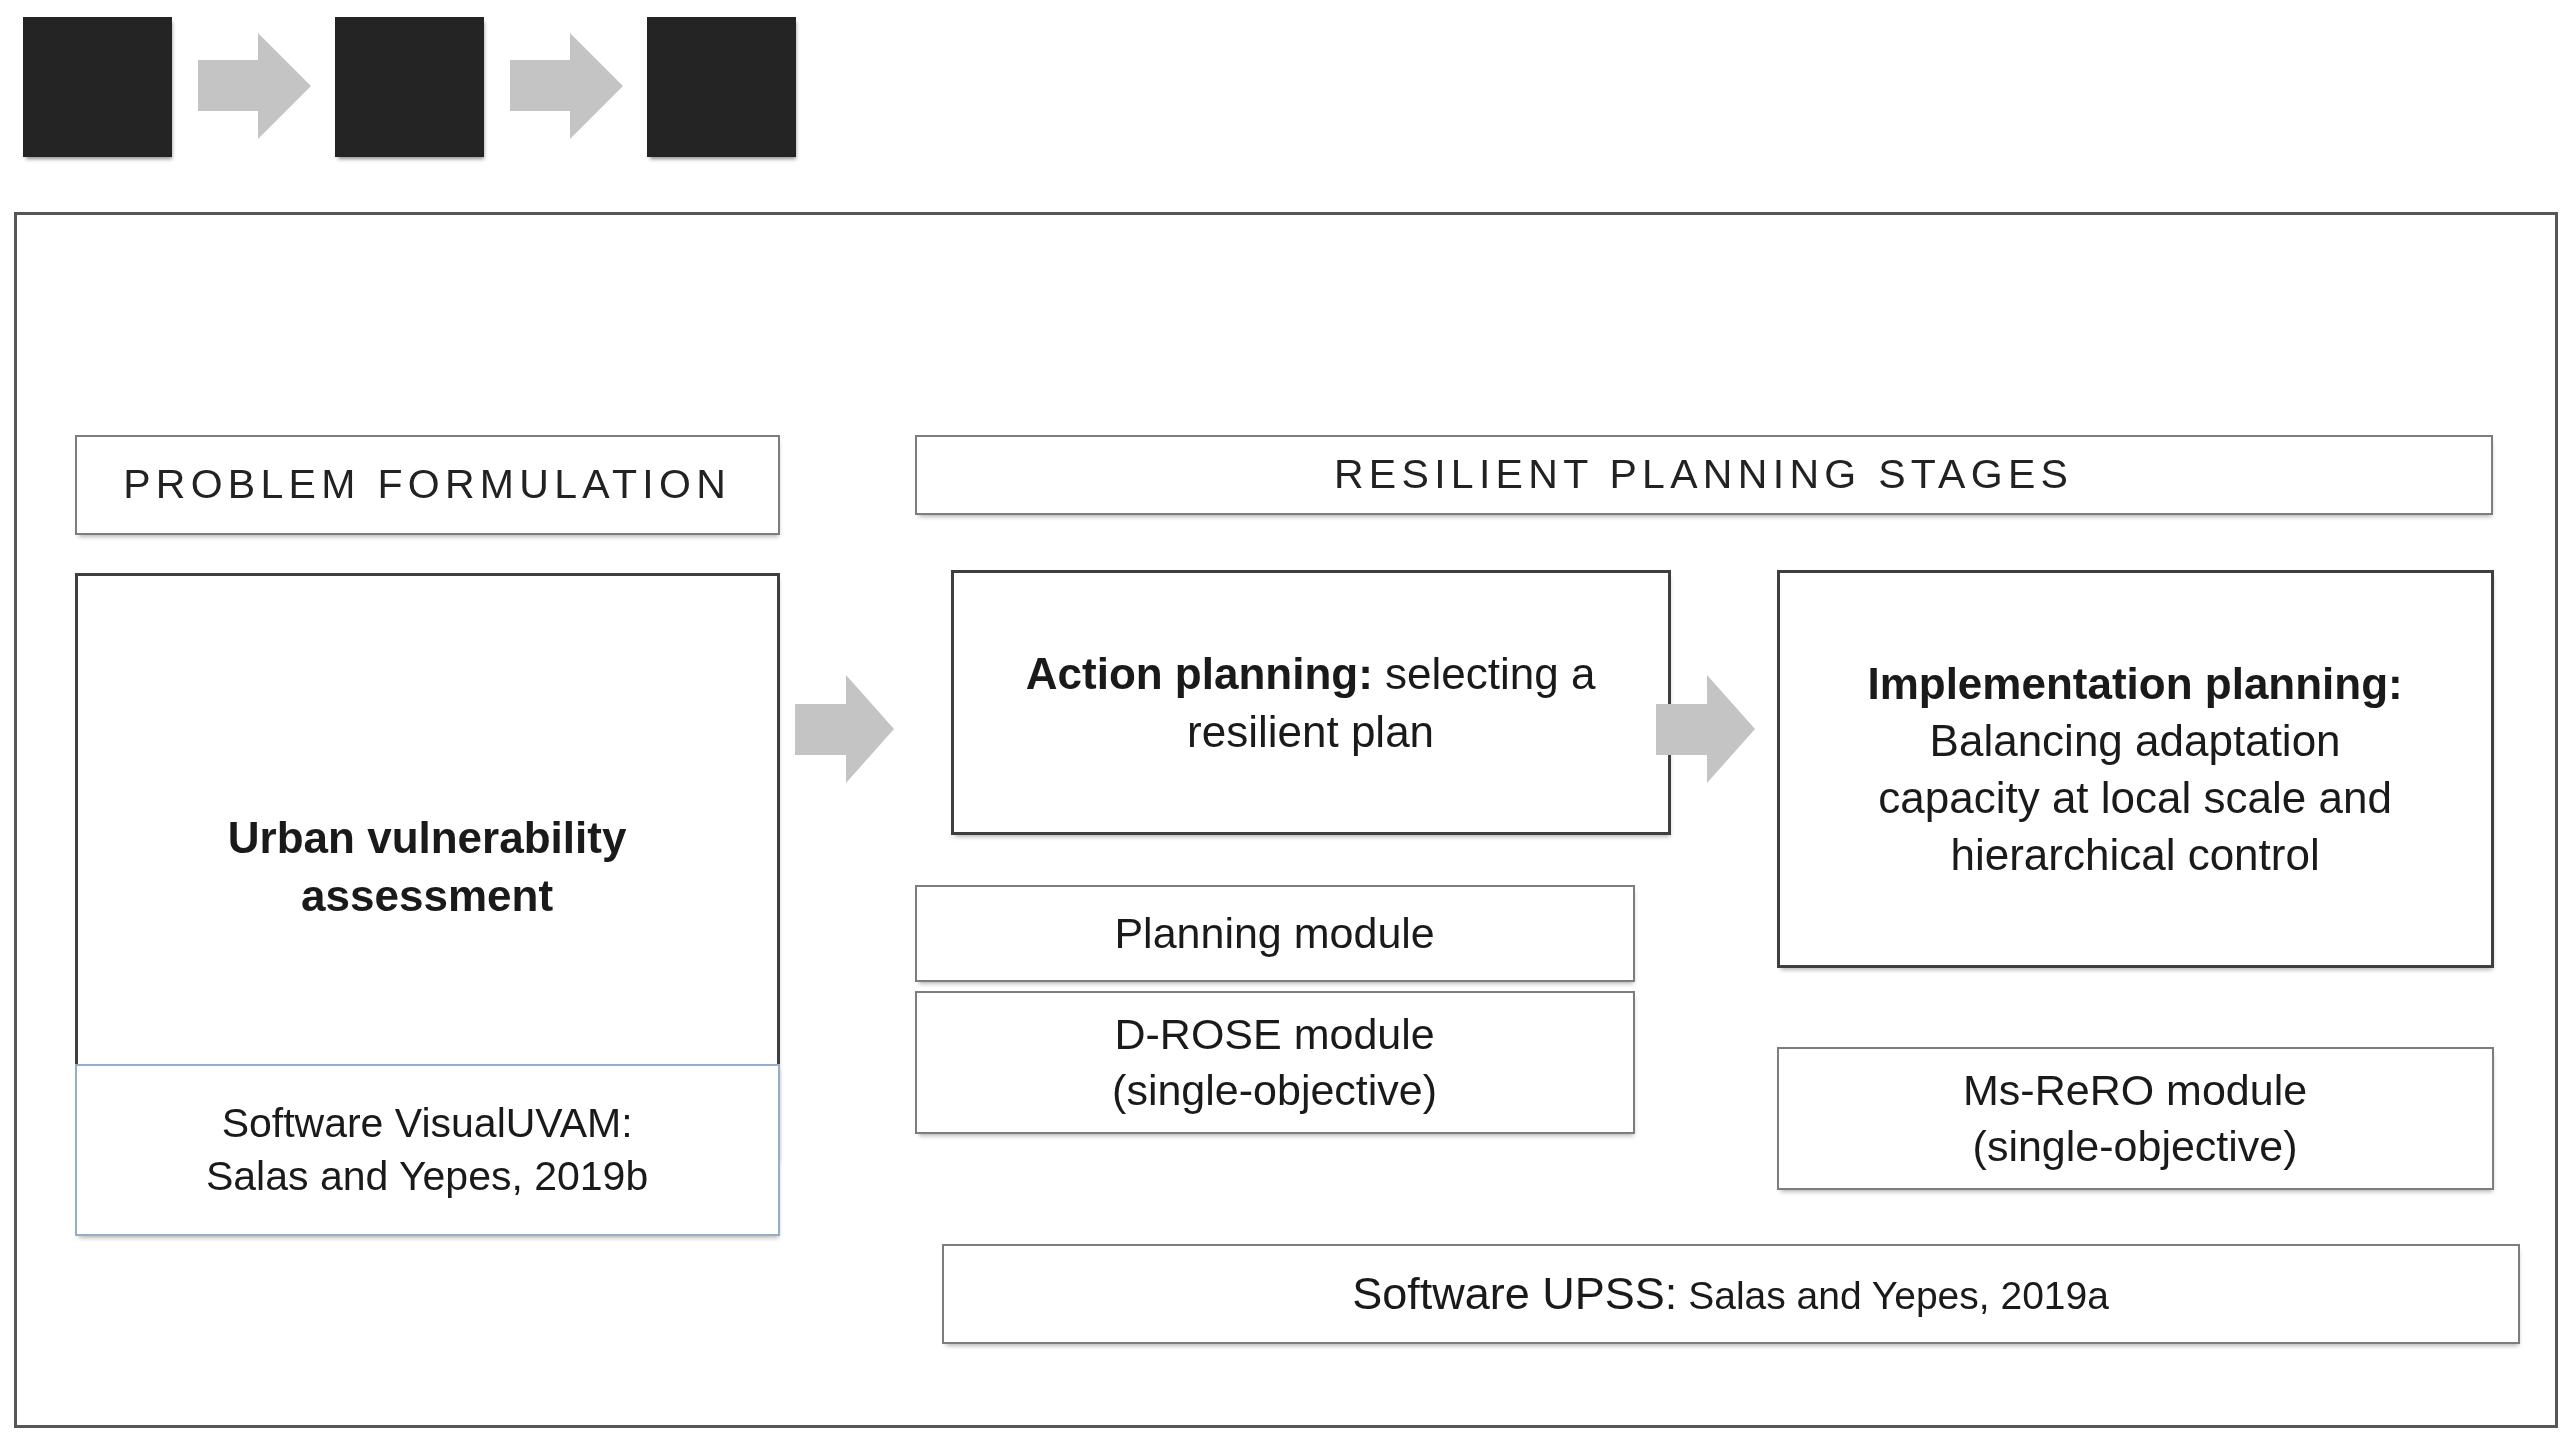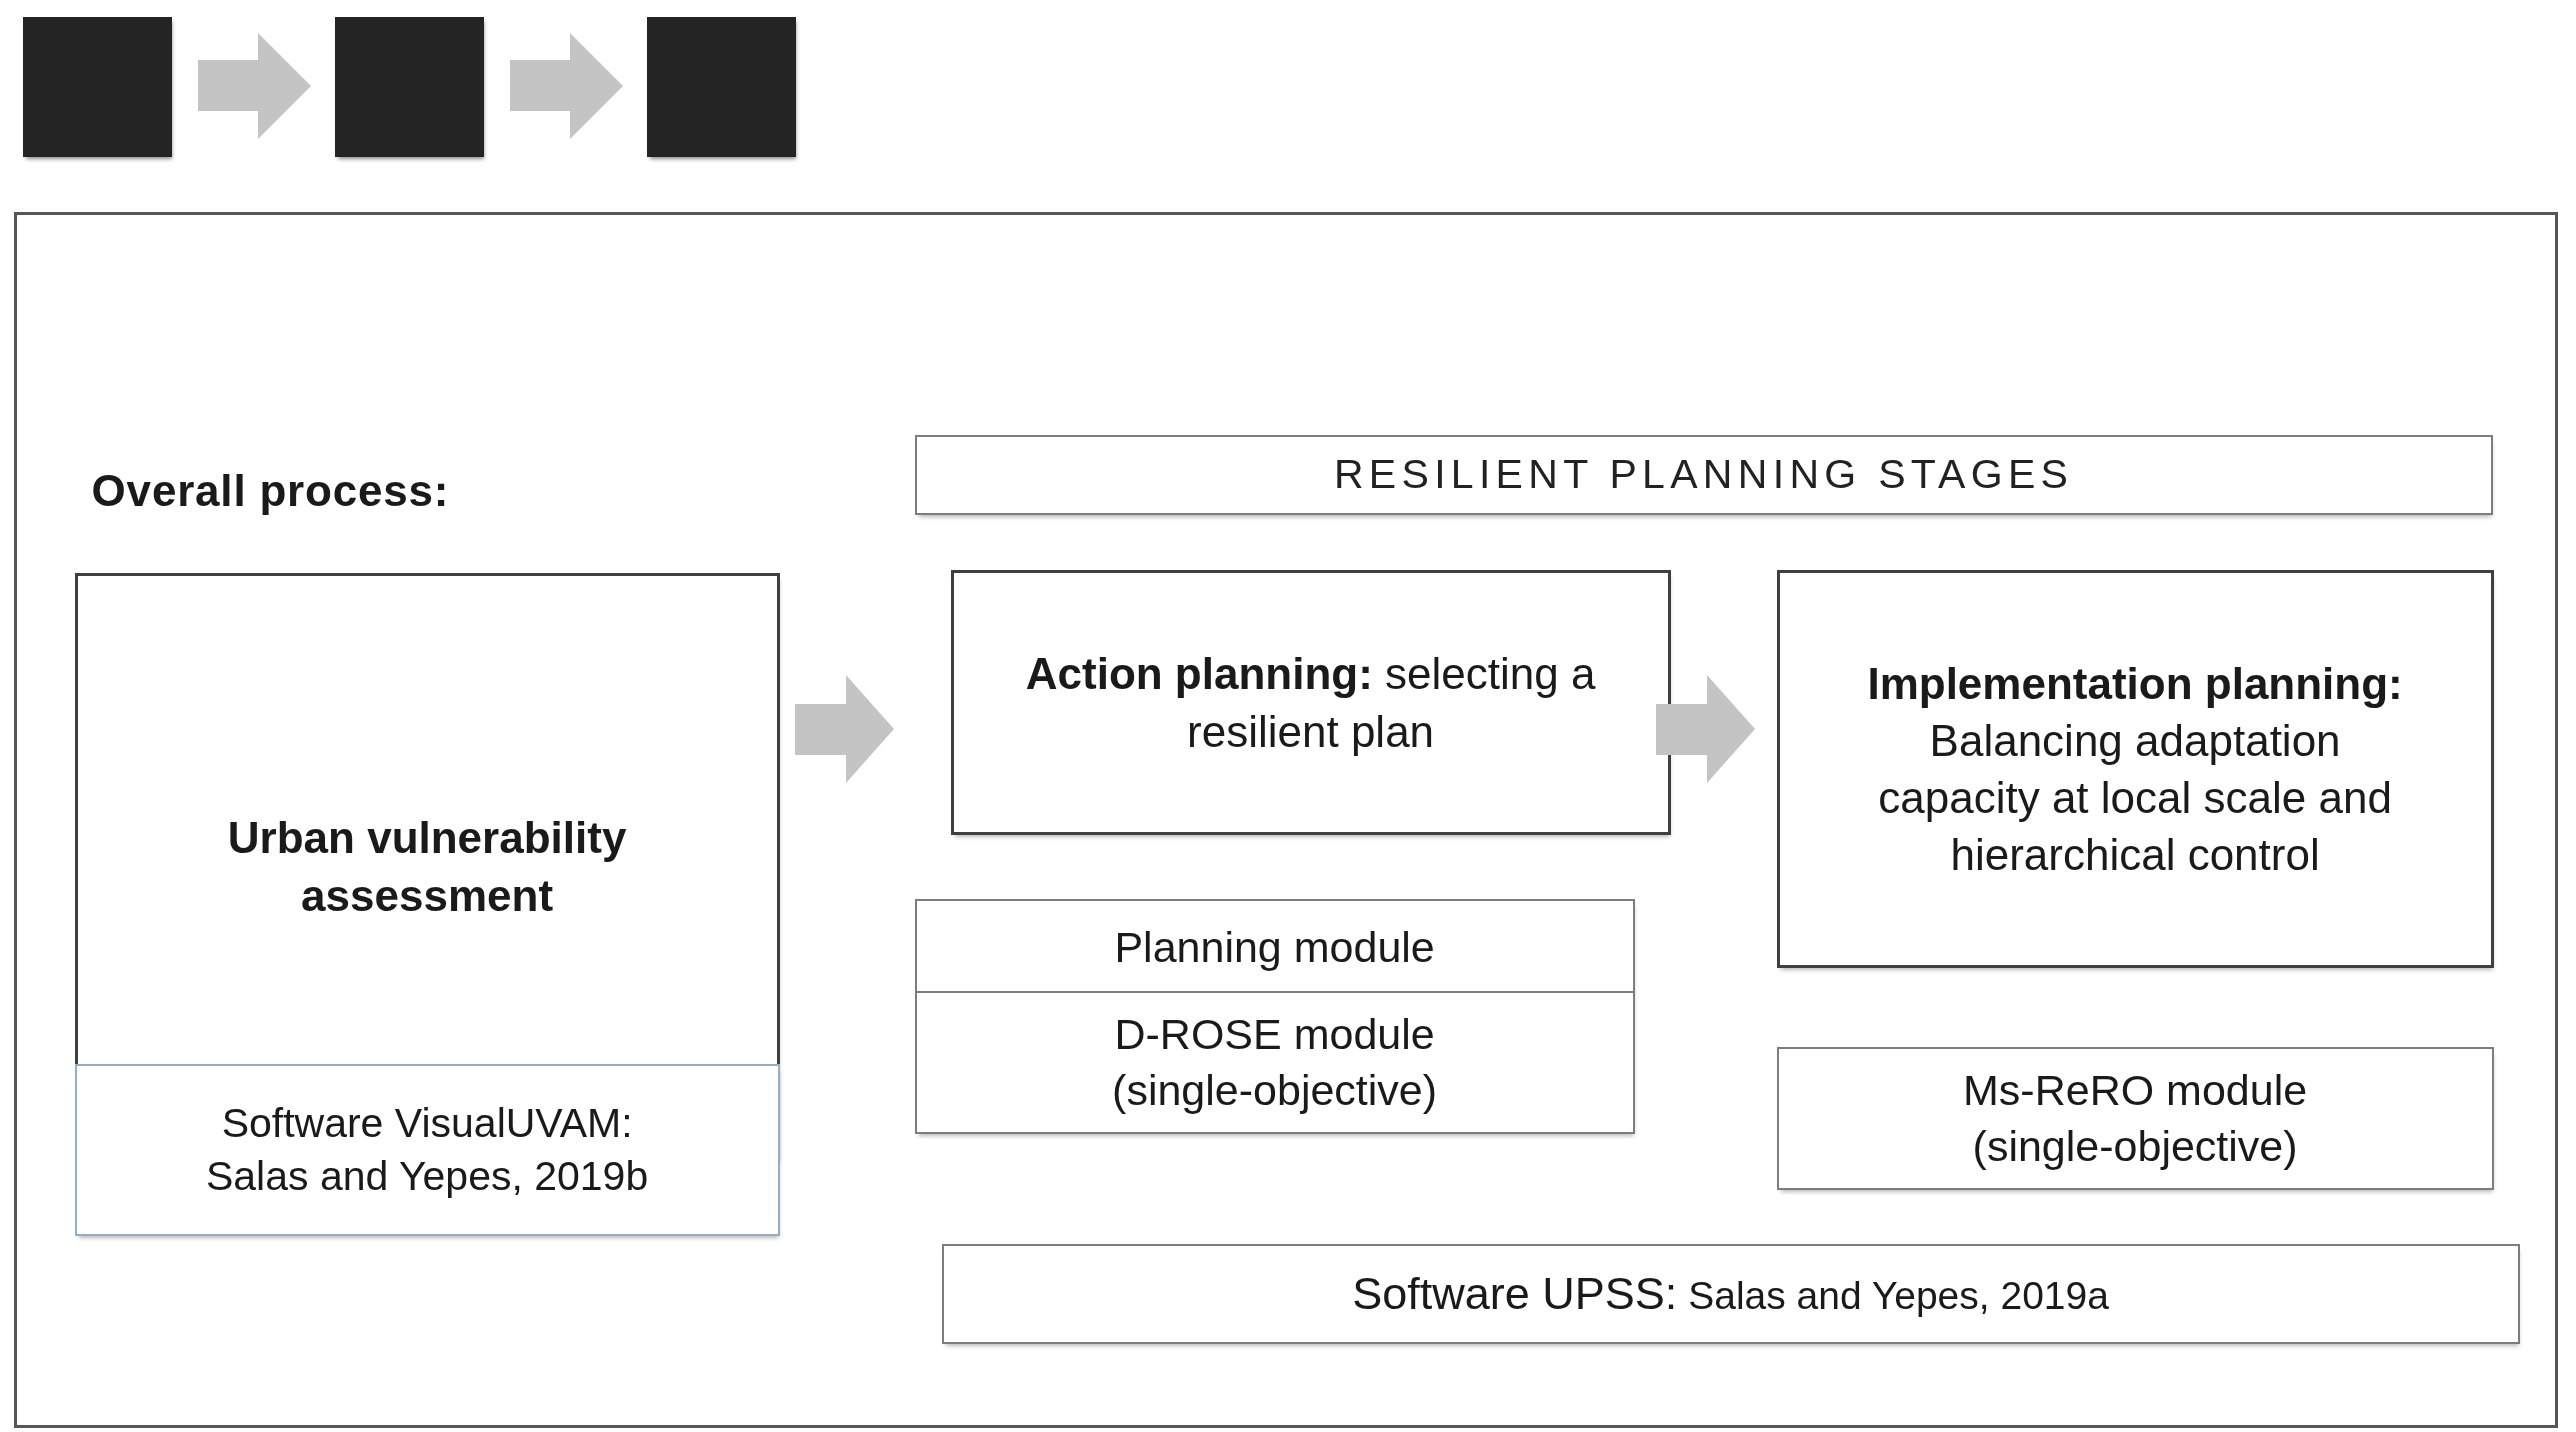--- a/index.html
+++ b/index.html
@@ -97,41 +97,44 @@
     <div class="barrow top" style="left:510px;top:33px;">
       <div class="tail"></div>
       <div class="head"></div>
     </div>
     <div class="step-square" style="left:647px;top:16.6px;"></div>
   </div>
 
   <div id="process-panel">
     <div class="panel-title">Overall process:</div>
 
+    <div class="dbox gray" style="left:58px;top:220px;width:705px;height:100px;">
+      <div class="panel-text hdr">PROBLEM FORMULATION</div>
+    </div>
 
     <div class="dbox gray" style="left:898px;top:220px;width:1578px;height:80px;">
       <div class="panel-text hdr">RESILIENT PLANNING STAGES</div>
     </div>
 
     <div class="dbox dark" style="left:58px;top:358px;width:705px;height:587px;">
       <div class="panel-text t58 b">Urban vulnerability
 assessment</div>
     </div>
 
     <div class="dbox blue" style="left:58px;top:849px;width:705px;height:172px;">
       <div class="panel-text t55">Software VisualUVAM:
 Salas and Yepes, 2019b</div>
     </div>
 
     <div class="dbox dark" style="left:898px;top:355px;width:720px;height:265px;margin-left:36px;">
       <div class="panel-text t58"><span class="b">Action planning:</span><span> selecting a
 resilient plan</span></div>
     </div>
 
-    <div class="dbox gray" style="left:898px;top:684px;width:720px;height:97px;">
+    <div class="dbox gray" style="left:898px;top:670px;width:720px;height:97px;">
       <div class="panel-text t57">Planning module</div>
     </div>
 
     <div class="dbox gray" style="left:898px;top:776px;width:720px;height:143px;">
       <div class="panel-text t57">D-ROSE module
 (single-objective)</div>
     </div>
 
     <div class="dbox dark" style="left:1760px;top:355px;width:717px;height:398px;">
       <div class="panel-text t58"><span class="b">Implementation planning:</span><span>

